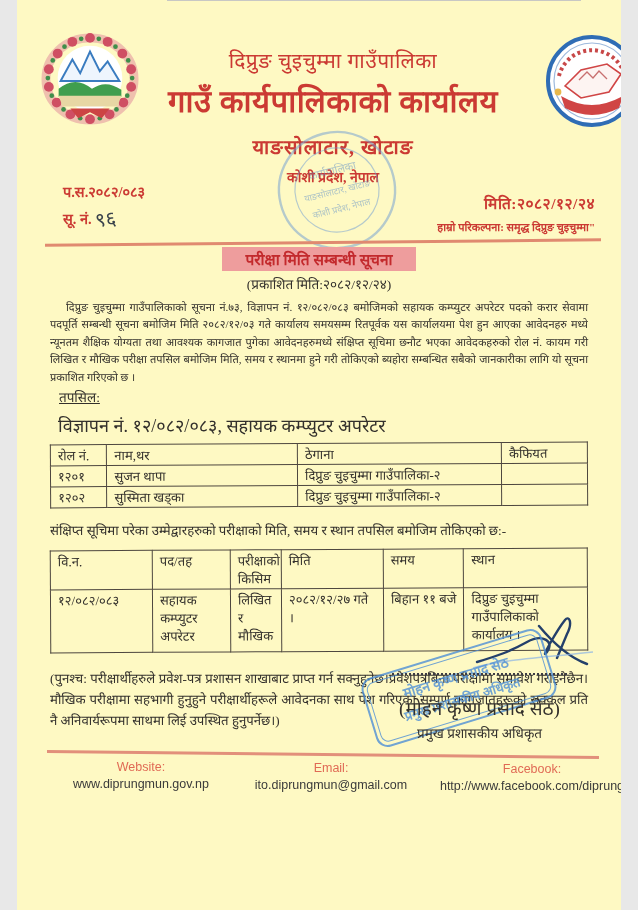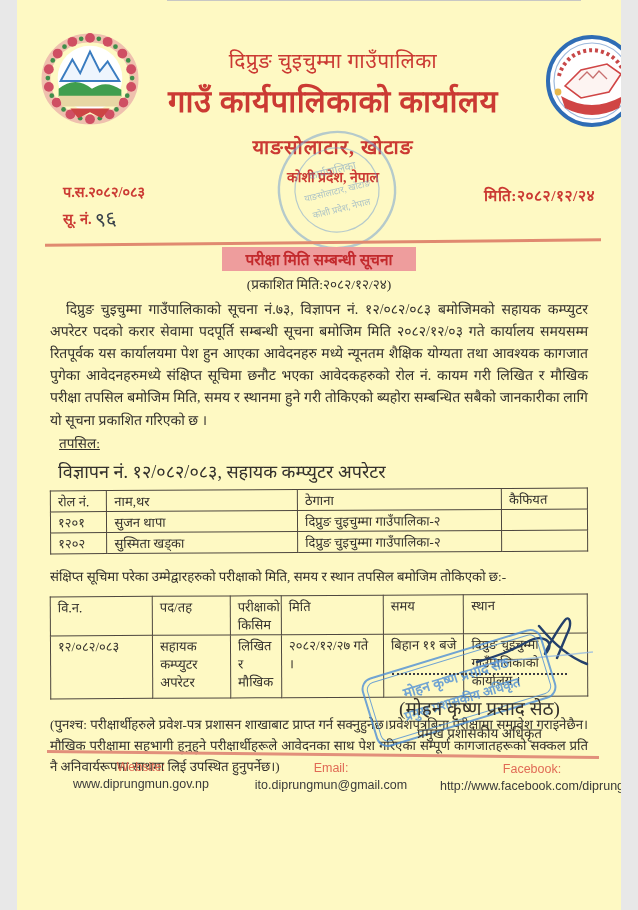--- a/index.html
+++ b/index.html
@@ -13,33 +13,33 @@
   .titles{position:absolute;left:96px;width:440px;top:46px;text-align:center;color:#cb3a33;}
   .t-line1{font-size:21px;letter-spacing:.5px;}
   .t-line2{font-size:31px;font-weight:bold;margin-top:5px;letter-spacing:.5px;}
   .t-line3{font-size:20px;margin-top:12px;font-weight:bold;letter-spacing:1px;}
   .t-line4{font-size:14px;margin-top:7px;font-weight:bold;}
   .round-stamp{position:absolute;left:258px;top:128px;width:124px;height:124px;opacity:.5;
                transform:rotate(-14deg);}
   .ref-left{position:absolute;left:46px;top:182px;color:#cb3a33;font-size:14.5px;font-weight:bold;line-height:1.45;}
   .hand-number{display:inline-block;font-weight:normal;color:#3a434c;font-size:20px;
                transform:rotate(-7deg) translateY(2px);font-family:"DejaVu Serif",serif;}
-  .ref-right{position:absolute;right:26px;top:184px;text-align:right;color:#cb3a33;}
+  .ref-right{position:absolute;right:26px;top:192px;text-align:right;color:#cb3a33;}
   .ref-date{font-size:15.5px;font-weight:bold;letter-spacing:.5px;}
   .ref-vision{font-size:11px;margin-top:5px;font-weight:bold;}
   .rule-top{position:absolute;left:28px;right:20px;top:241px;height:2.5px;background:#e08a70;
             transform:rotate(-0.55deg);}
 
   
   .content{position:absolute;left:33px;right:33px;top:247px;}
   .notice-title-row{text-align:center;}
   .notice-title{display:inline-block;background:#ee9d9d;color:#c32a2d;font-weight:bold;
                 font-size:15.5px;padding:1px 23px;}
   .published{text-align:center;font-size:13.5px;margin-top:4px;}
-  .body-par{font-size:14px;line-height:1.58;text-align:justify;text-indent:16px;margin:6px 0 0 0;}
+  .body-par{font-size:11px;line-height:1.58;text-align:justify;text-indent:16px;margin:6px 0 0 0;}
   .tapasil{font-size:13.5px;margin-top:2px;}
   .tapasil span{text-decoration:underline;margin-left:9px;}
   .advert{font-size:18px;margin-top:7px;padding-left:8px;}
   table{border-collapse:collapse;width:100%;font-size:13px;table-layout:fixed;}
   .t1{margin-top:6px;transform:rotate(-0.3deg);}
   .t2{margin-top:10px;transform:rotate(-0.3deg);}
   th,td{border:1.4px solid #4e473f;padding:1px 7px;text-align:left;font-weight:normal;
         vertical-align:top;overflow:hidden;}
   .t2 td.datacell{height:60px;}
   .middle-note{font-size:13.2px;margin-top:14px;}
@@ -143,20 +143,21 @@
 
   <div class="ref-left">
     <div>प.स.२०८२/०८३</div>
     <div>
       <span>सू. नं.</span>
       <span class="hand-number">९६</span>
     </div>
   </div>
   <div class="ref-right">
     <div class="ref-date">मिति:२०८२/१२/२४</div>
+    <div class="ref-vision">हाम्रो परिकल्पना: समृद्ध दिप्रुङ चुइचुम्मा"</div>
   </div>
 
   <div class="rule-top"></div>
 
   <div class="content">
     <div class="notice-title-row">
       <span class="notice-title">परीक्षा मिति सम्बन्धी सूचना</span>
     </div>
     <div class="published">(प्रकाशित मिति:२०८२/१२/२४)</div>
     <p class="body-par">दिप्रुङ चुइचुम्मा गाउँपालिकाको सूचना नं.७३, विज्ञापन नं. १२/०८२/०८३ बमोजिमको सहायक कम्प्युटर अपरेटर पदको करार सेवामा पदपूर्ति सम्बन्धी सूचना बमोजिम मिति २०८२/१२/०३ गते कार्यालय समयसम्म रितपूर्वक यस कार्यालयमा पेश हुन आएका आवेदनहरु मध्ये न्यूनतम शैक्षिक योग्यता तथा आवश्यक कागजात पुगेका आवेदनहरुमध्ये संक्षिप्त सूचिमा छनौट भएका आवेदकहरुको रोल नं. कायम गरी लिखित र मौखिक परीक्षा तपसिल बमोजिम मिति, समय र स्थानमा हुने गरी तोकिएको ब्यहोरा सम्बन्धित सबैको जानकारीका लागि यो सूचना प्रकाशित गरिएको छ ।</p>

